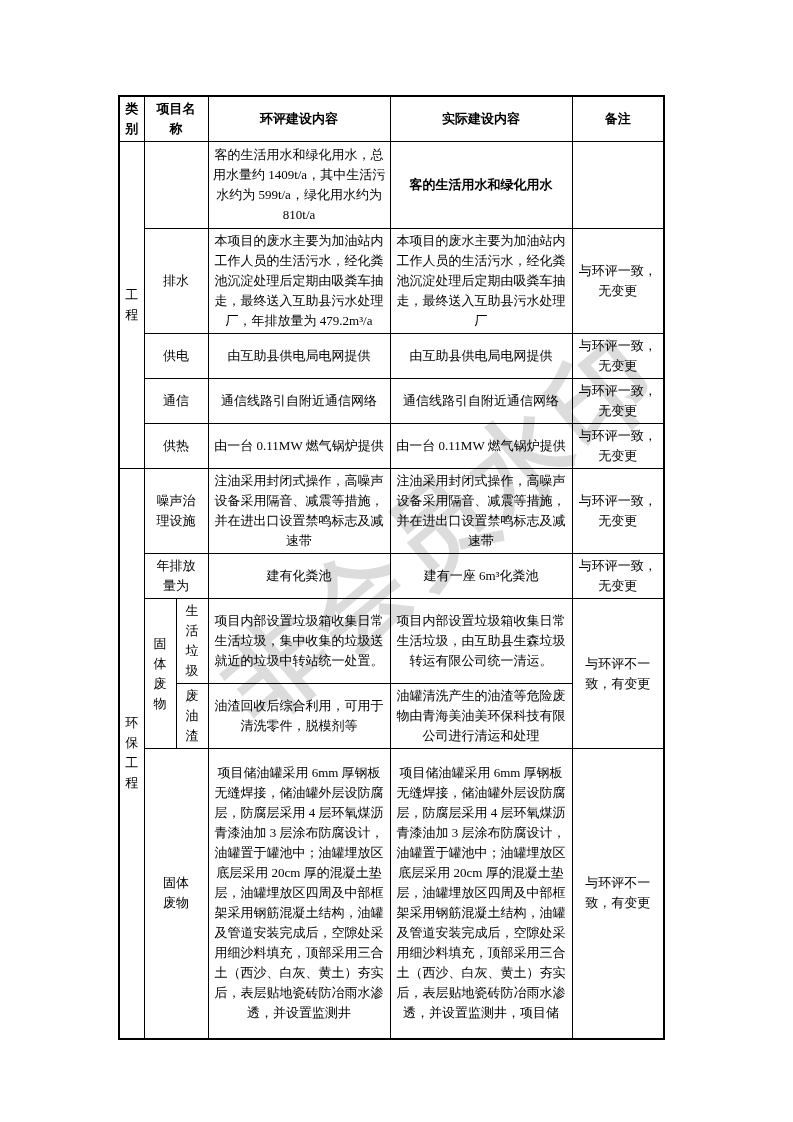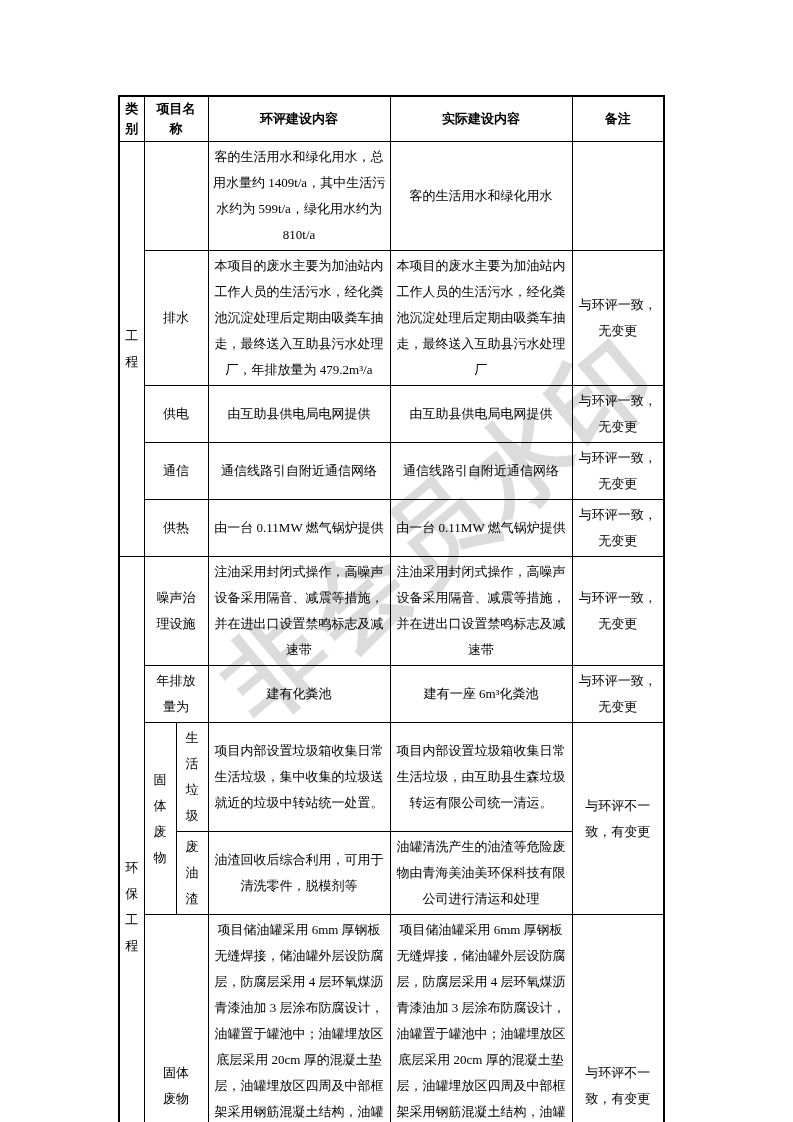--- a/index.html
+++ b/index.html
@@ -41,36 +41,36 @@
     width: 545px;
     border-collapse: collapse;
     table-layout: fixed;
     z-index: 1;
     background: transparent;
   }
   table.cmp th, table.cmp td {
     border: 1px solid #000000;
     padding: 2px 3px;
     font-size: 13px;
-    line-height: 26px;
+    line-height: 20px;
     text-align: center;
     vertical-align: middle;
     overflow: hidden;
     word-break: break-word;
   }
   table.cmp { border: 2px solid #000000; }
   table.cmp th {
     font-weight: bold;
     line-height: 20px;
   }
   
   .w1 { display: inline-block; width: 1.1em; }
   .w2 { display: inline-block; width: 2.1em; }
   .w3 { display: inline-block; width: 3.1em; }
-  td.topleft { vertical-align: top; text-align: center; }
+  td.topleft { vertical-align: top; text-align: center; font-weight: bold; }
   td.cat-top { vertical-align: top; padding-top: 6px; text-decoration: underline; }
 </style>
 </head>
 <body>
 
 <div class="page">
 
   <div class="watermark">非会员水印</div>
 
   <table class="cmp">

